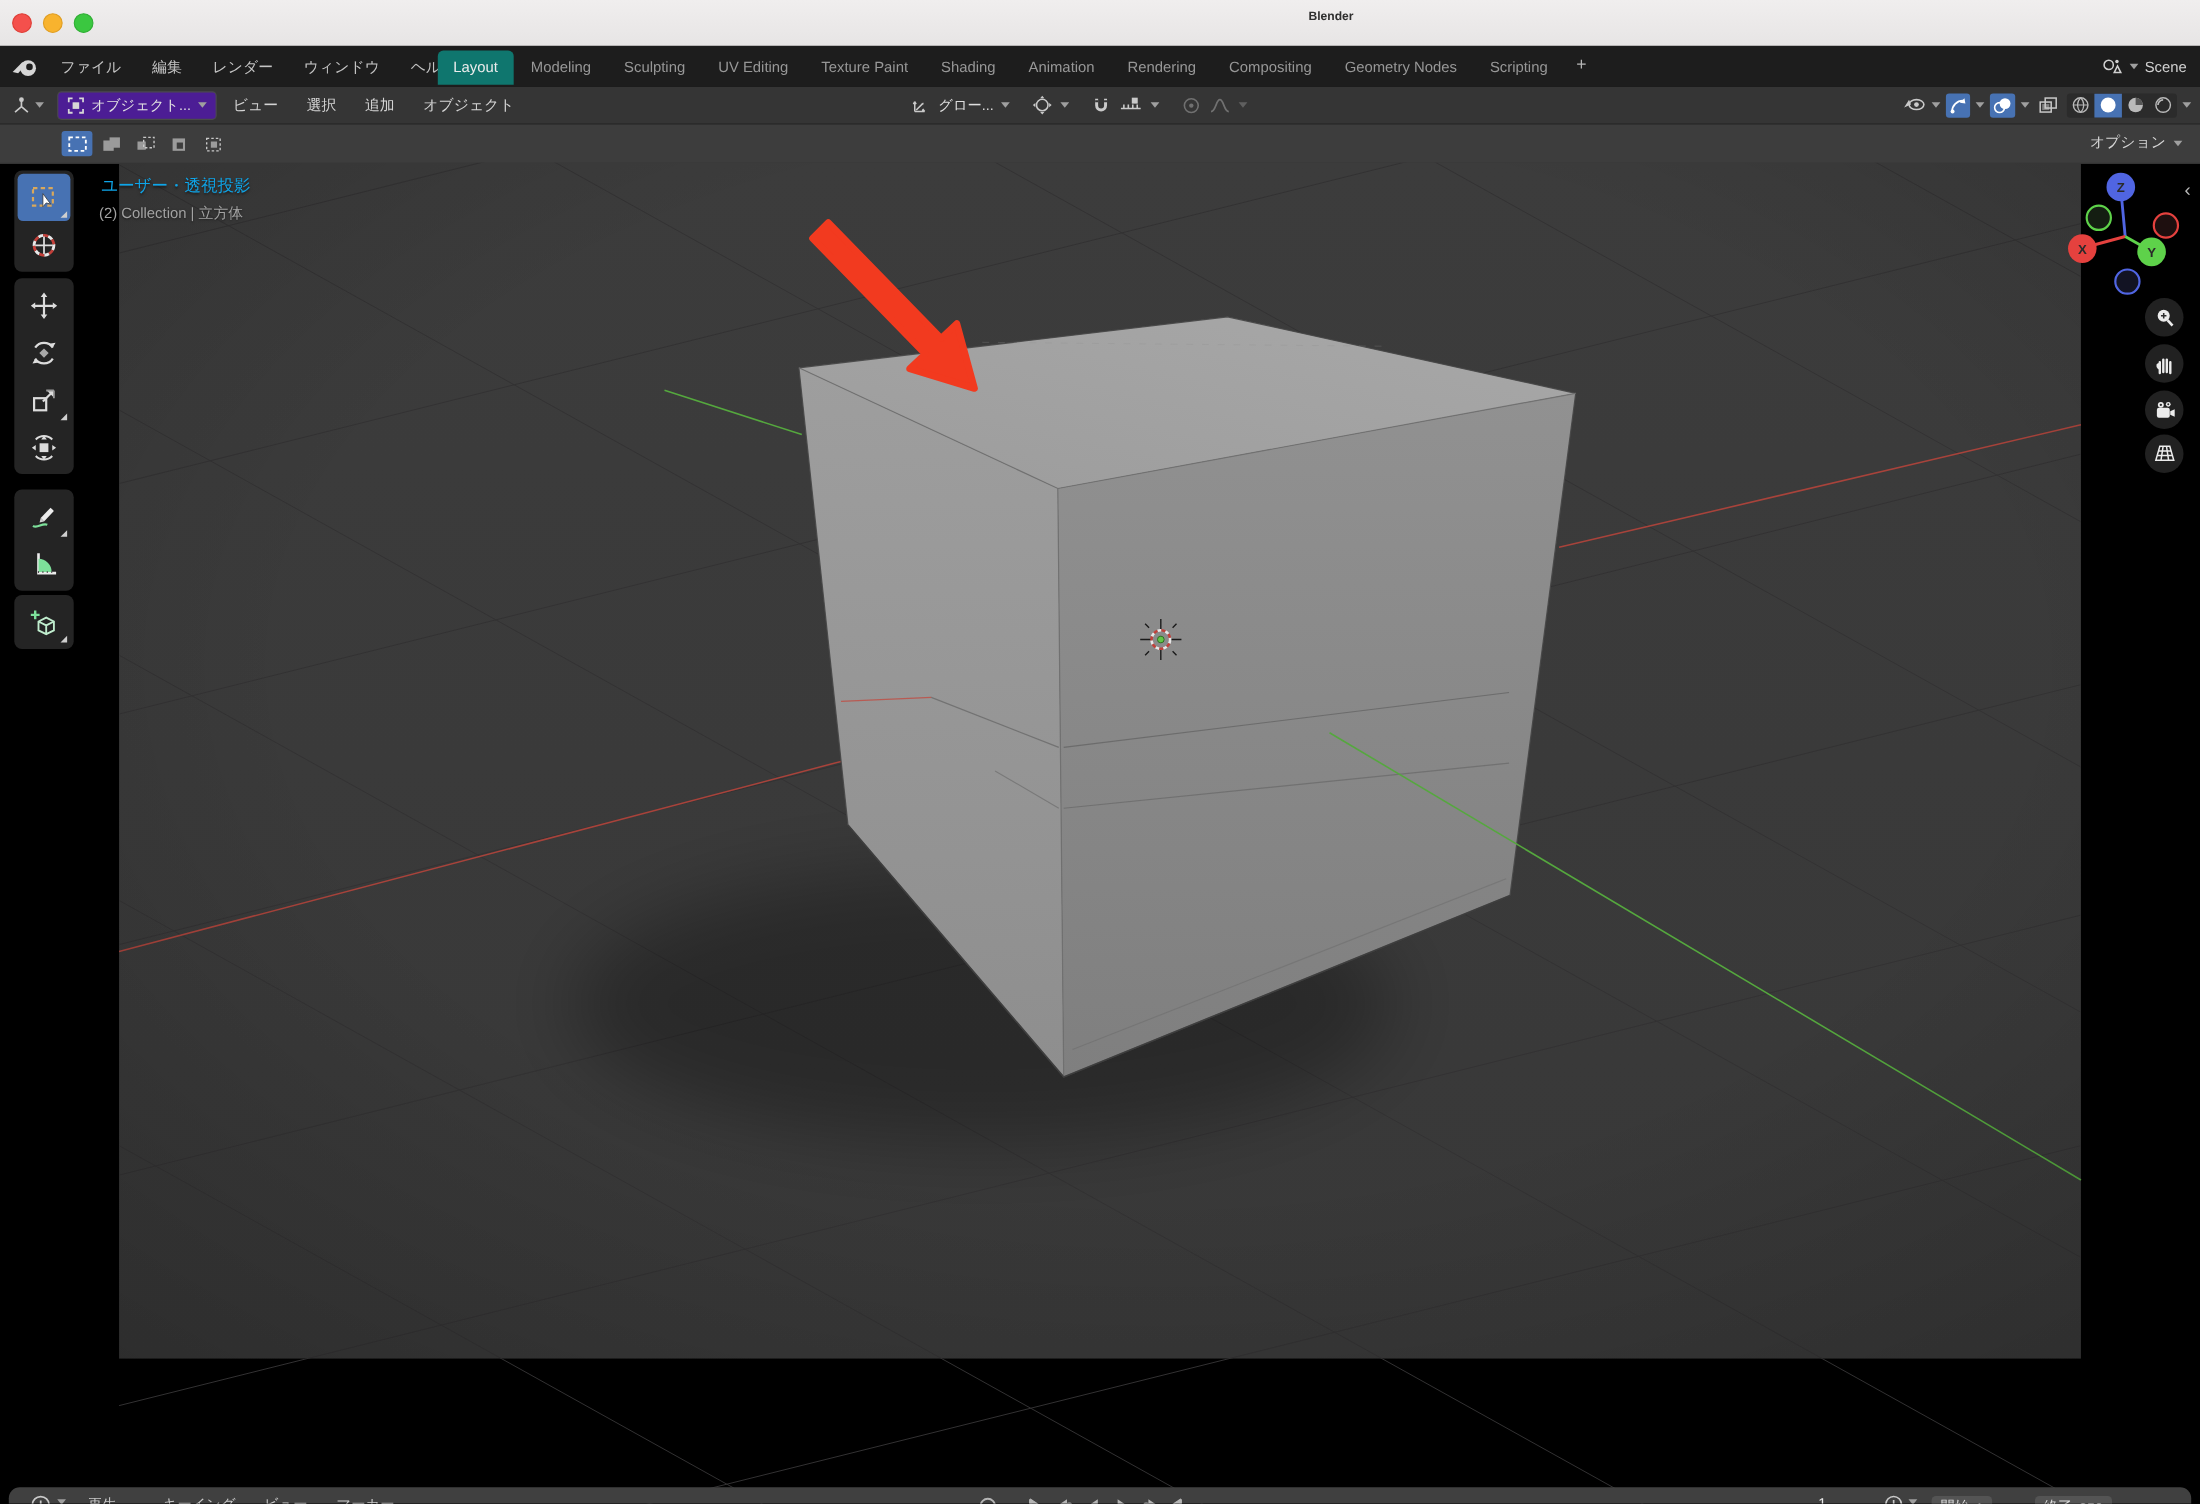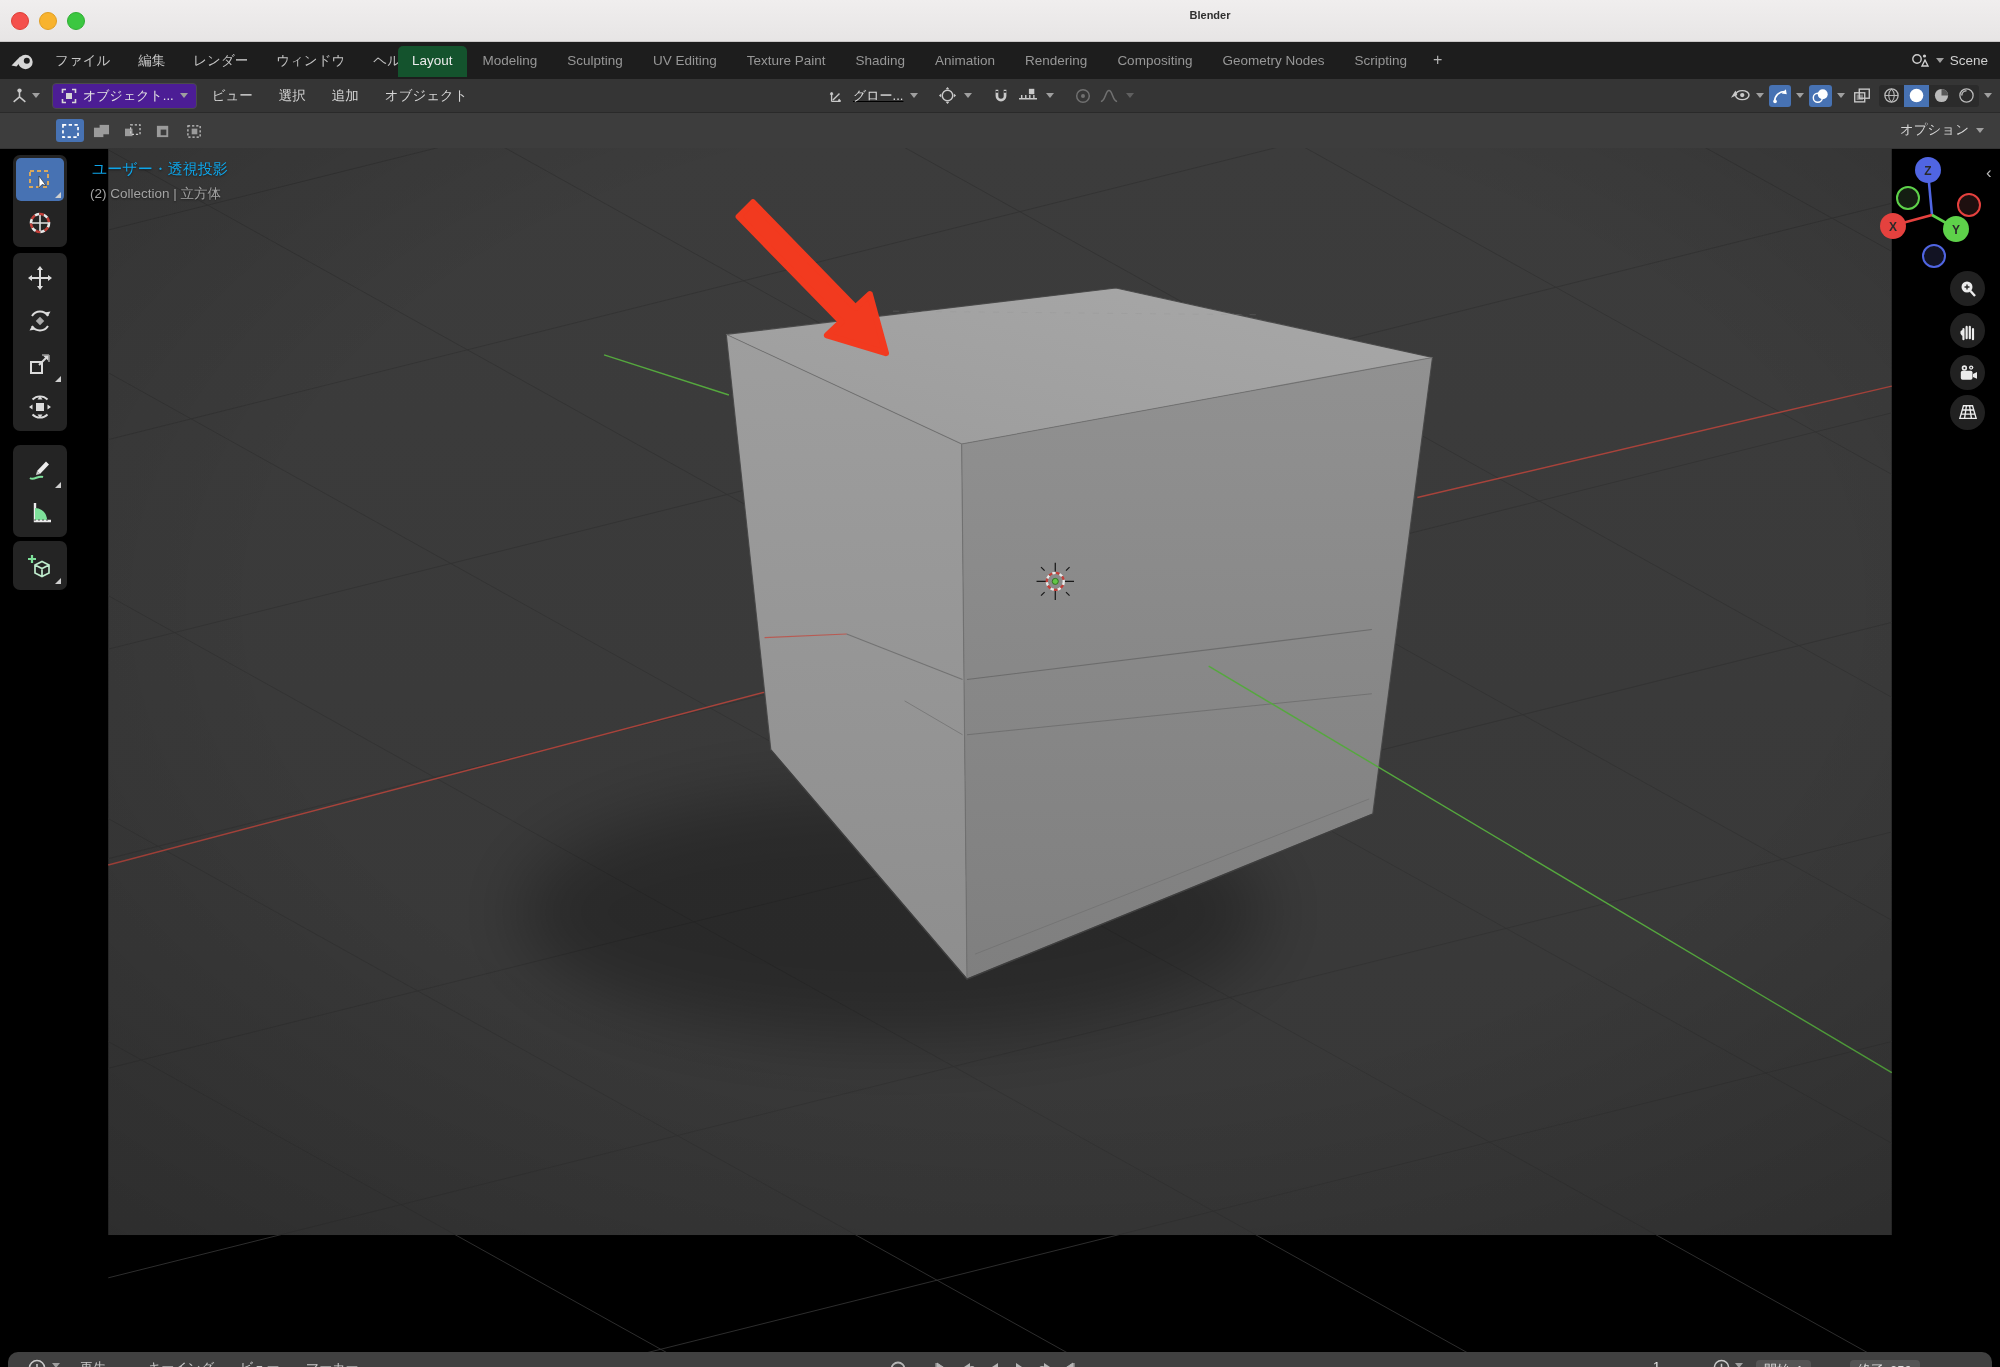--- a/index.html
+++ b/index.html
@@ -16,34 +16,34 @@
   #tl-min{left:39px;background:#f8b32e;border:1px solid #e09e23;}
   #tl-zoom{left:67px;background:#3bc740;border:1px solid #2fae34;}
   #win-title{left:1210px;top:9px;transform:translateX(-50%);font-size:11px;font-weight:bold;color:#2f2f2f;}
 
   
   #topbar{left:0;top:42px;width:2000px;height:37px;background:#1d1d1d;}
   #topbar-left{left:10px;top:0;height:37px;display:flex;align-items:center;gap:2px;}
   .menu-item{color:#c4c4c4;font-size:13.5px;padding:4px 13px;border-radius:4px;cursor:default;}
   #tabs{left:398px;top:4px;display:flex;align-items:flex-end;gap:2px;}
   .tab{color:#979797;font-size:13.5px;padding:7px 14px 9px 14px;border-radius:5px 5px 0 0;}
-  .tab.active{background:#14532d;color:#ececec;}
+  .tab.active{background:#0f766e;color:#ececec;}
   .tab-add{color:#b5b5b5;font-size:16px;padding:5px 10px 8px;}
   #scene-sel{right:12px;top:0;height:37px;display:flex;align-items:center;gap:6px;}
   #scene-label{color:#cfcfcf;font-size:13.5px;}
 
   
   #vheader{left:0;top:79px;width:2000px;height:33px;background:#353535;border-bottom:1px solid #2a2a2a;
            display:block;}
   #vh-left{left:10px;top:0;height:33px;display:flex;align-items:center;gap:4px;}
   #mode-box{display:flex;align-items:center;gap:6px;background:#4c1d95;border:1px solid #4a4a4a;
             border-radius:4px;height:24px;padding:0 8px;margin-left:8px;}
   #mode-box span{color:#e2e2e2;font-size:13px;white-space:nowrap;}
   .vh-menu{color:#d4d4d4;font-size:13.5px;padding:4px 11px;}
-  #vh-center{left:828px;top:0;height:33px;display:flex;align-items:center;gap:7px;text-decoration:underline;}
+  #vh-center{left:828px;top:0;height:33px;display:flex;align-items:center;gap:7px;}
   #vh-center .lbl{color:#dedede;font-size:13px;}
   #vh-right{right:8px;top:0;height:33px;display:flex;align-items:center;gap:5px;}
   .hbtn{display:flex;align-items:center;justify-content:center;height:22px;border-radius:3px;padding:0 2px;}
   .hbtn.blue{background:#4772b3;}
   .seg{display:flex;background:#2b2b2b;border-radius:3px;overflow:hidden;height:22px;}
   .seg .cell{width:25px;display:flex;align-items:center;justify-content:center;}
   .seg .cell.active{background:#4772b3;}
   .chev{width:0;height:0;border-left:4px solid transparent;border-right:4px solid transparent;
         border-top:5px solid #9f9f9f;display:inline-block;}
   .dim{opacity:.4;}

